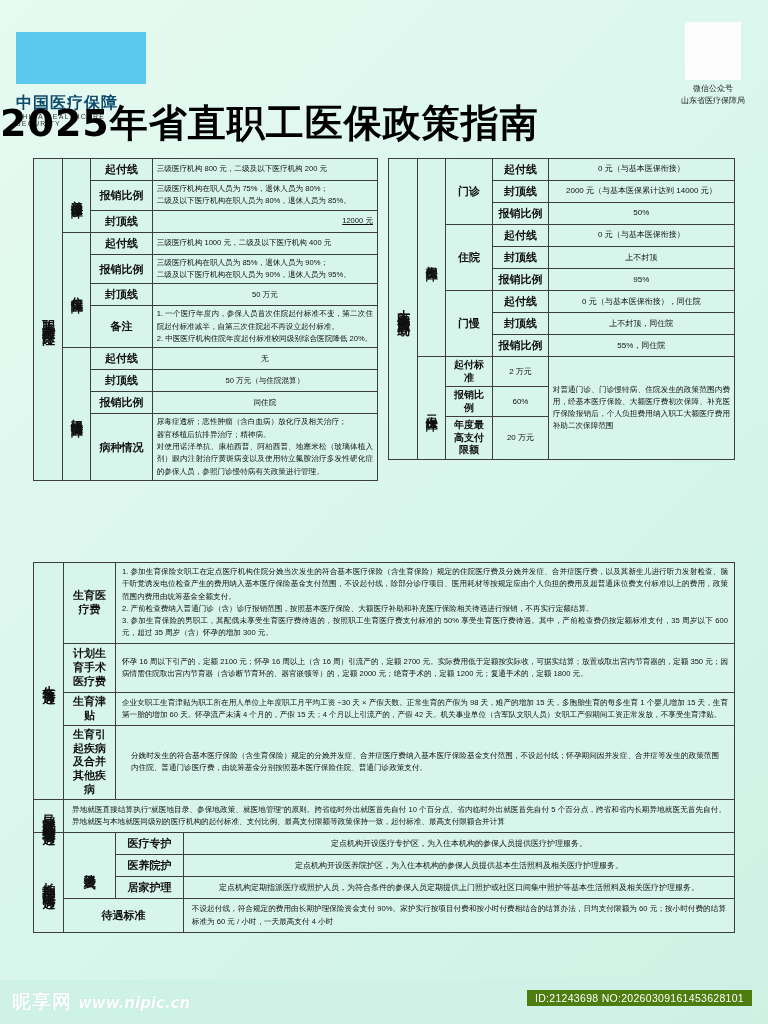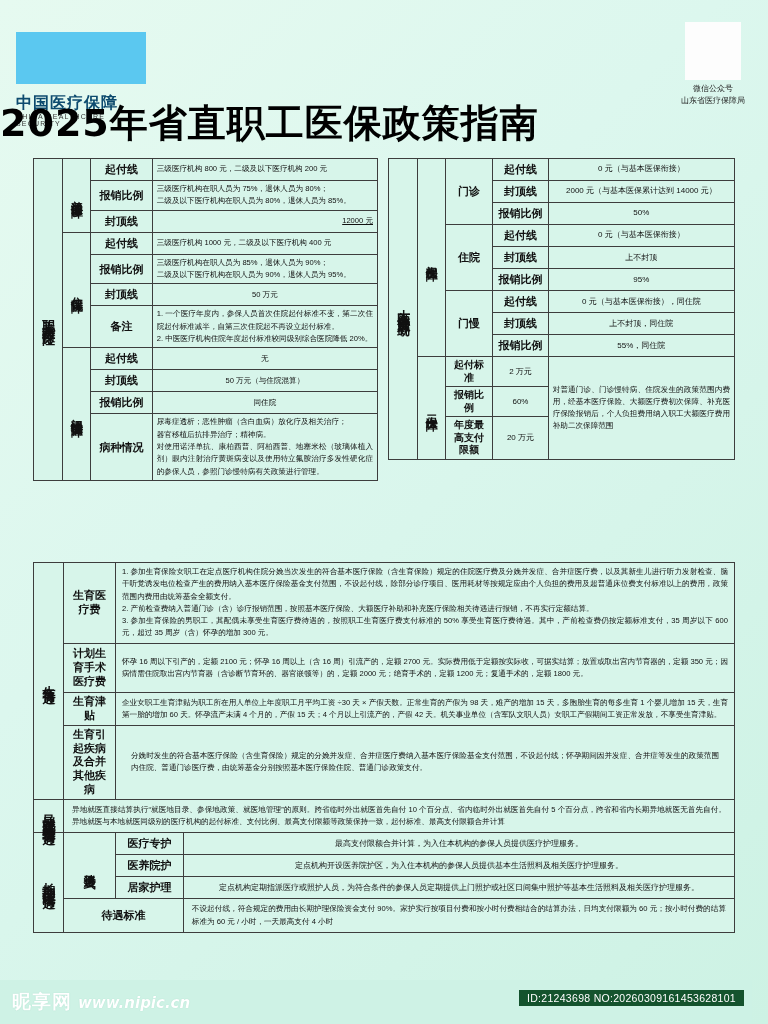--- a/index.html
+++ b/index.html
@@ -56,21 +56,21 @@
   .t-bottom{position:absolute;left:33px;top:562px;width:702px;}
 
   .footer{
     position:absolute;left:0;bottom:0;width:752px;height:44px;
     background:rgba(205,242,228,.9);
   }
   .wm{position:absolute;left:12px;top:9px;font-size:19px;font-weight:bold;color:#ffffff;
       text-shadow:0 0 1px #9ad8c2;letter-spacing:1px;
       font-family:"DejaVu Sans","Liberation Sans",sans-serif;}
   .wm small{font-size:15px;font-style:italic;margin-left:6px;letter-spacing:0;}
-  .idbox{position:absolute;right:8px;top:10px;background:#14532d;color:#fff;
+  .idbox{position:absolute;right:0;top:10px;background:#4d7c0f;color:#fff;
          font-size:10.5px;padding:2px 8px;letter-spacing:.3px;}
 </style>
 </head>
 <body>
 
 <div class="header">
   <div class="logo-wrap">
     <div class="logo-mark"></div>
     <div class="logo-cn">中国医疗保障</div>
     <div class="logo-en">CHINA HEALTHCARE SECURITY</div>
@@ -319,21 +319,21 @@
           <td class="l" style="padding:4px 8px;" colspan="3">
             <div class="para">
               <p>异地就医直接结算执行“就医地目录、参保地政策、就医地管理”的原则。跨省临时外出就医首先自付 10 个百分点、省内临时外出就医首先自付 5 个百分点，跨省和省内长期异地就医无首先自付。异地就医与本地就医同级别的医疗机构的起付标准、支付比例、最高支付限额等政策保持一致，起付标准、最高支付限额合并计算</p>
             </div>
           </td>
         </tr>
         <tr>
           <td rowspan="4" class="c"><span class="vert">长期护理保险待遇</span></td>
           <td rowspan="3" class="c"><span class="vert sm">待遇形式</span></td>
           <td class="c rowlabel">医疗专护</td>
-          <td class="c" style="padding:3px 6px;">最高支付限额合并计算，为入住本机构的参保人员提供医疗护理服务。</td>
+          <td class="c" style="padding:3px 6px;">定点机构开设医疗专护区，为入住本机构的参保人员提供医疗护理服务。</td>
         </tr>
         <tr>
           <td class="c rowlabel">医养院护</td>
           <td class="c" style="padding:3px 6px;">定点机构开设医养院护区，为入住本机构的参保人员提供基本生活照料及相关医疗护理服务。</td>
         </tr>
         <tr>
           <td class="c rowlabel">居家护理</td>
           <td class="c" style="padding:3px 6px;">定点机构定期指派医疗或照护人员，为符合条件的参保人员定期提供上门照护或社区日间集中照护等基本生活照料及相关医疗护理服务。</td>
         </tr>
         <tr>

